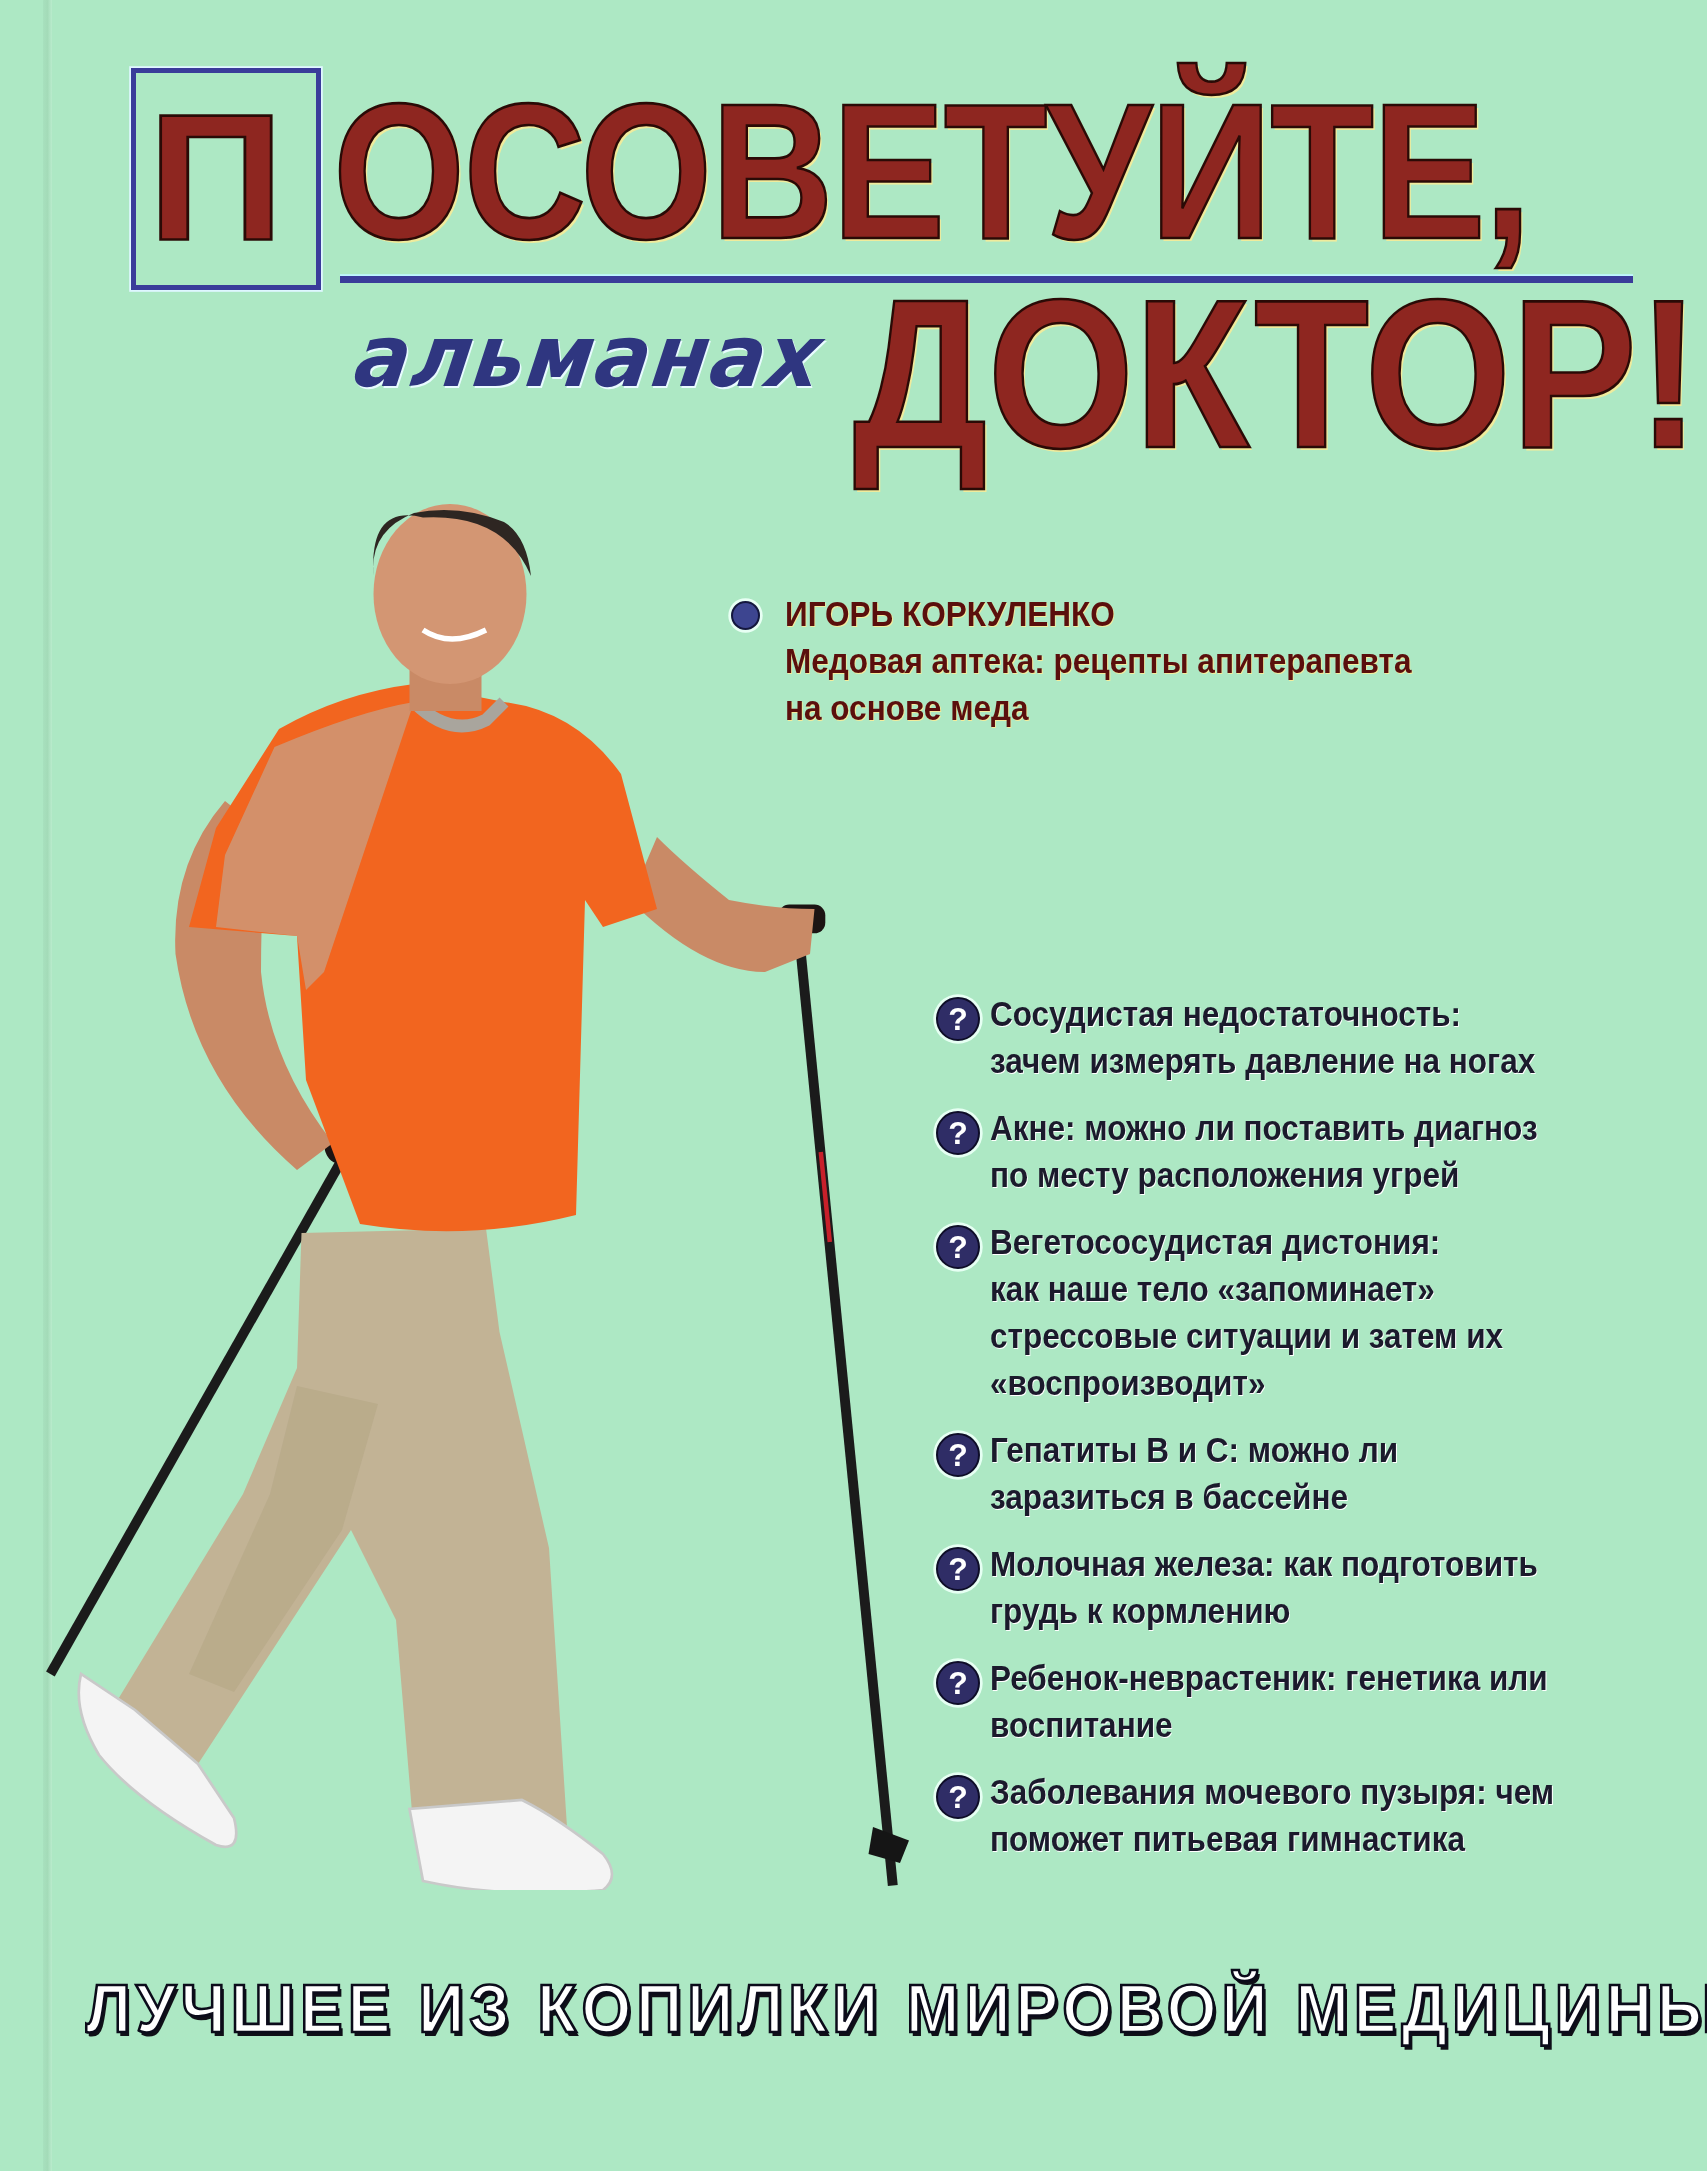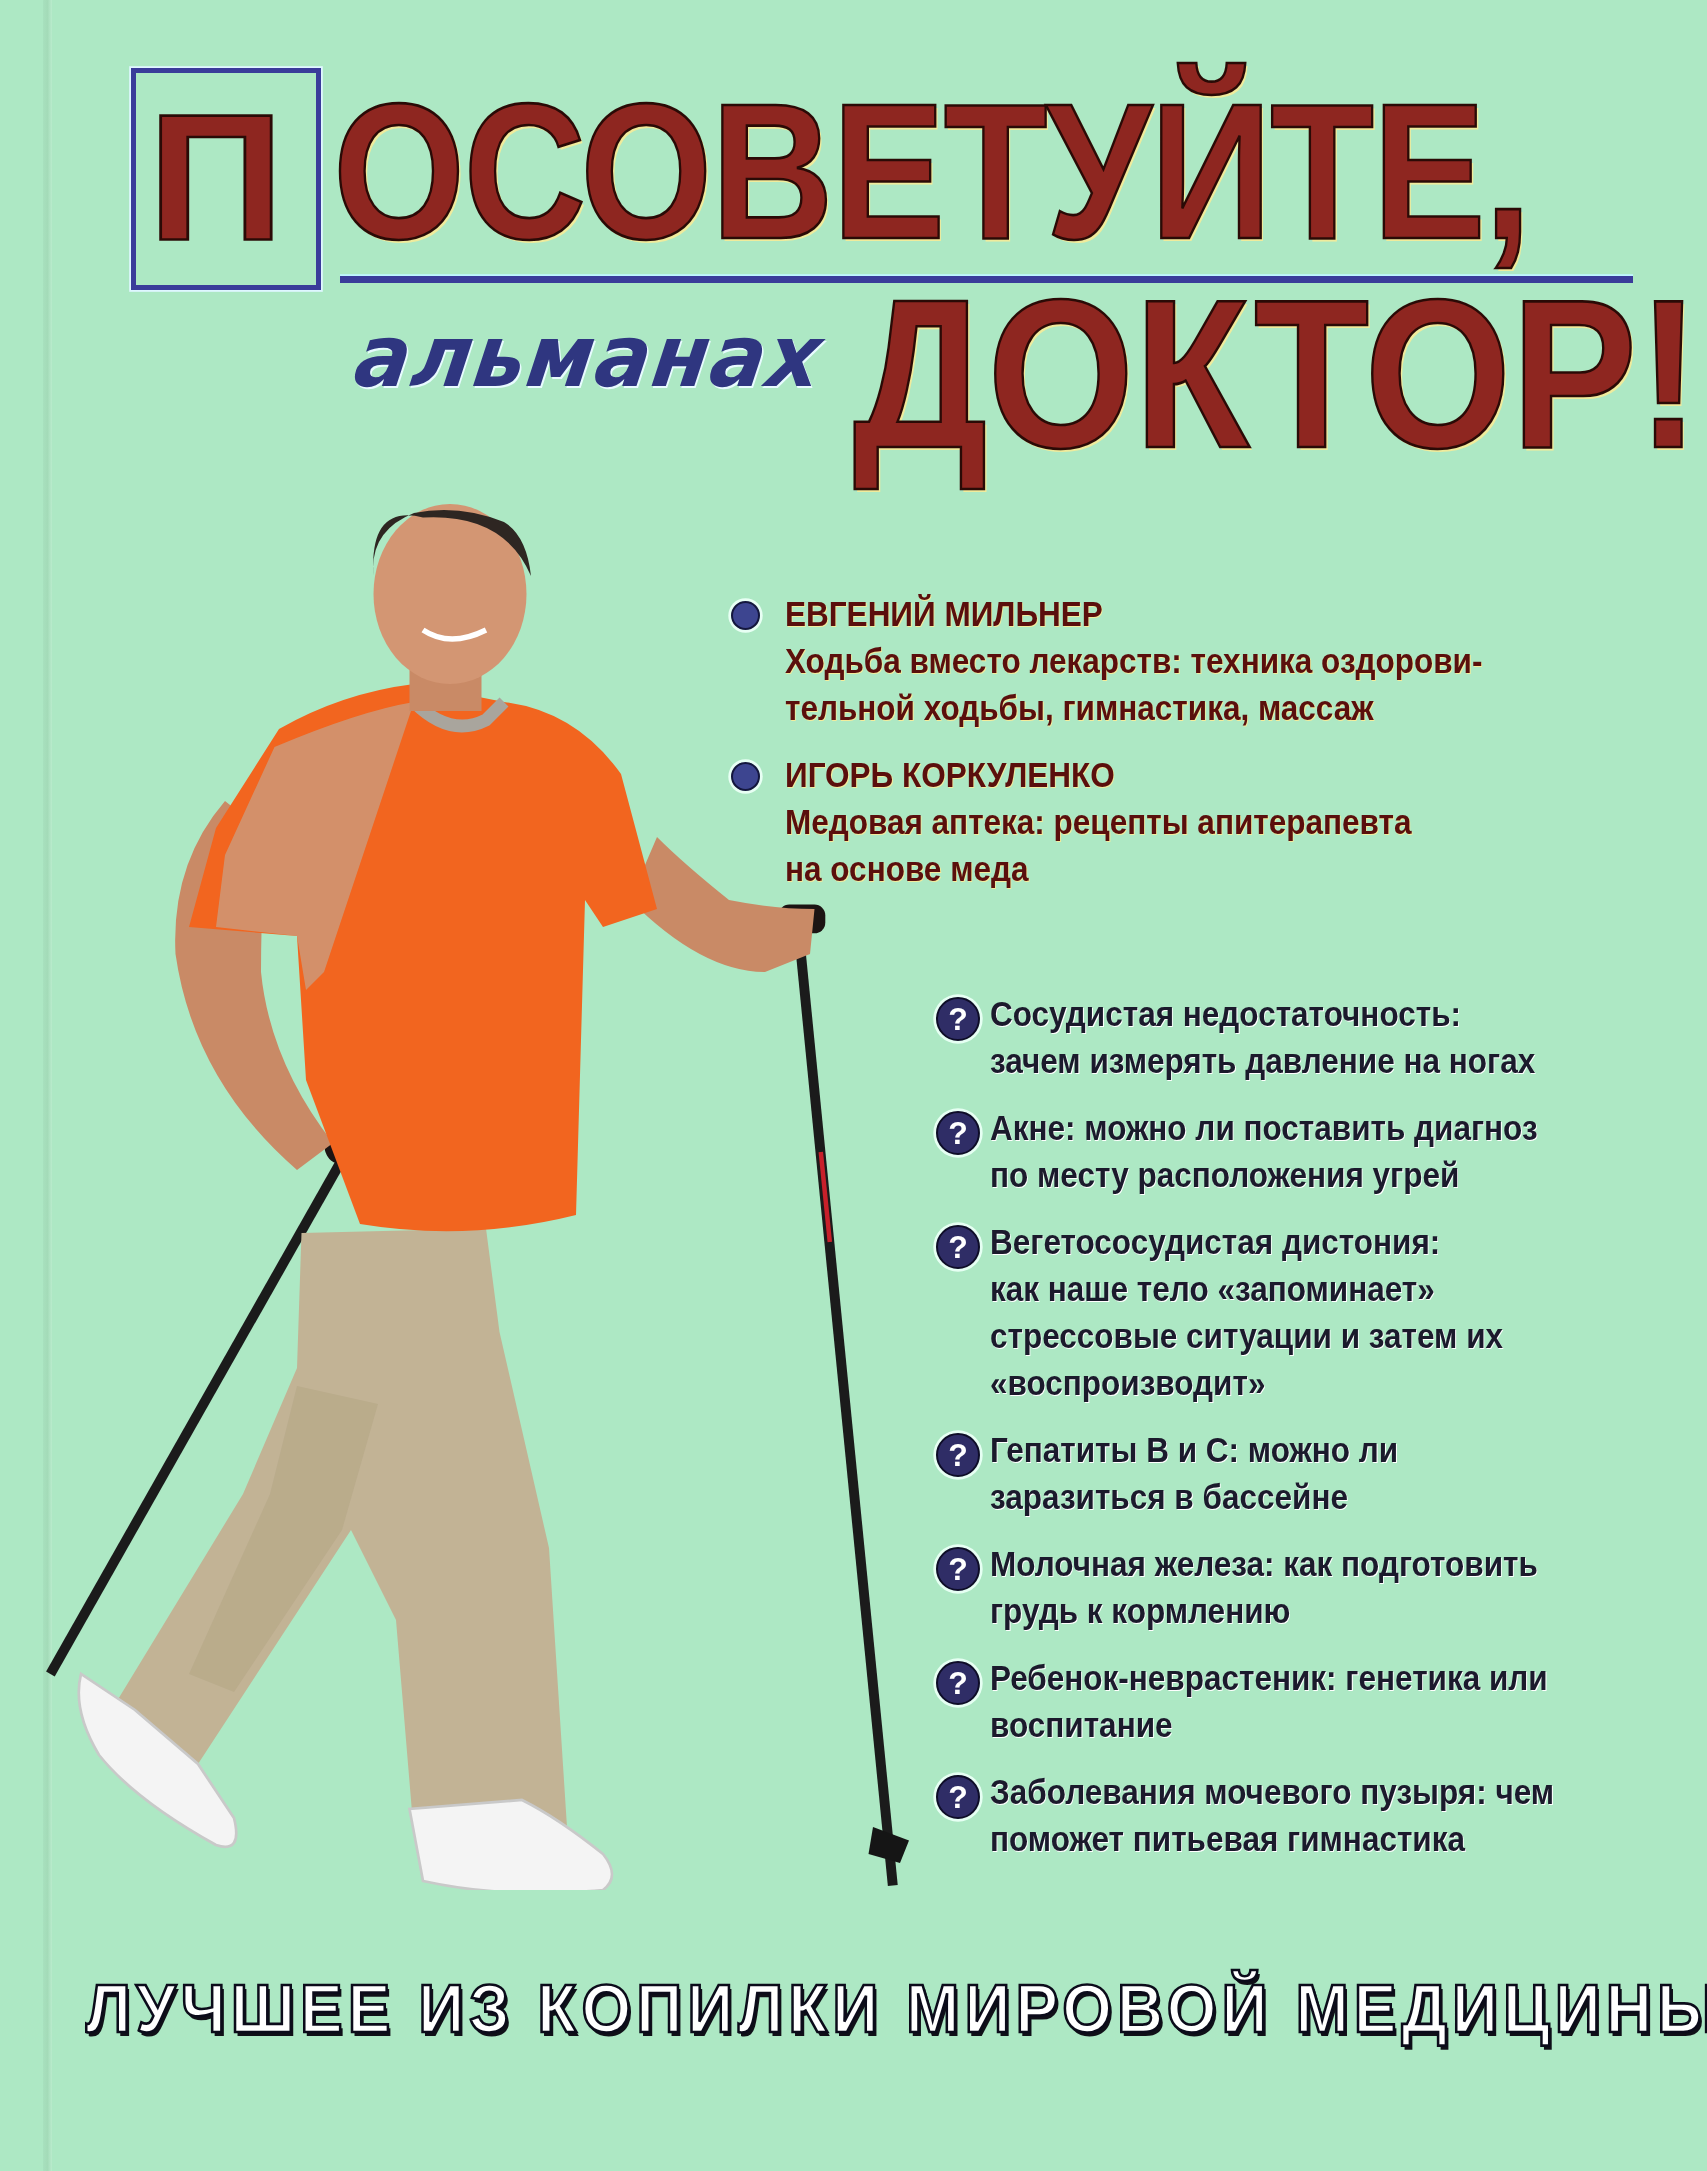--- a/index.html
+++ b/index.html
@@ -121,26 +121,20 @@
 
   <rect x="455" y="720" width="80" height="70" fill="#c98a66"></rect>
   <ellipse cx="500" cy="660" rx="85" ry="100" fill="#d39673"></ellipse>
   <path d="M415 640 Q410 560 470 575 Q560 570 590 640 Q585 595 560 580 Q510 560 460 570 Q410 590 415 640 Z" fill="#2e2622"></path>
   <path d="M470 700 Q500 720 540 700" stroke="#fff" stroke-width="6" fill="none"></path>
 </svg>
 
 <div class="authors">
   <div class="author">
     <span class="dot"></span>
-    <span class="author-name">ЕВГЕНИЙ МИЛЬНЕР</span>
-    <span class="author-book">Ходьба вместо лекарств: техника оздорови-</span>
-    <span class="author-book">тельной ходьбы, гимнастика, массаж</span>
-  </div>
-  <div class="author">
-    <span class="dot"></span>
     <span class="author-name">ИГОРЬ КОРКУЛЕНКО</span>
     <span class="author-book">Медовая аптека: рецепты апитерапевта</span>
     <span class="author-book">на основе меда</span>
   </div>
 </div>
 
 <div class="topics">
   <div class="topic">
     <span class="qicon">?</span>
     <span class="topic-line">Сосудистая недостаточность:</span>

